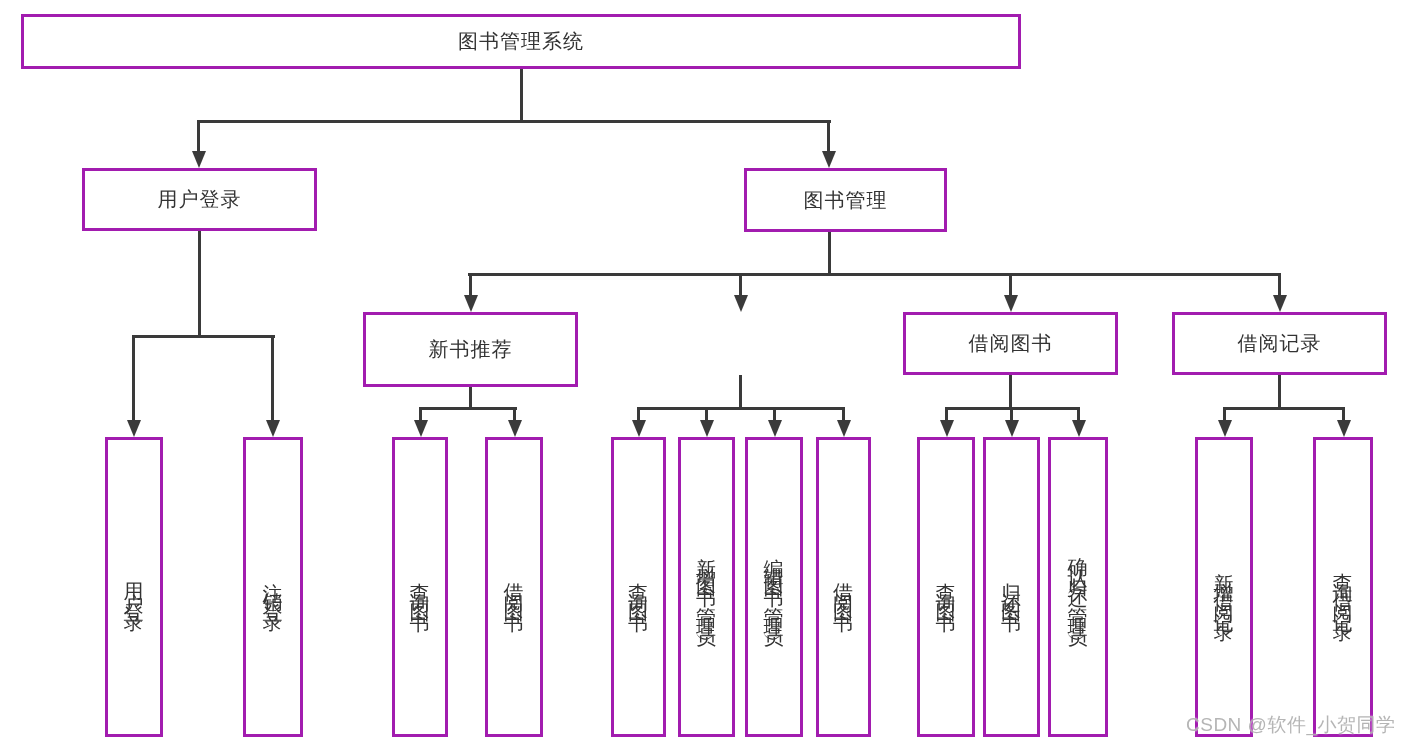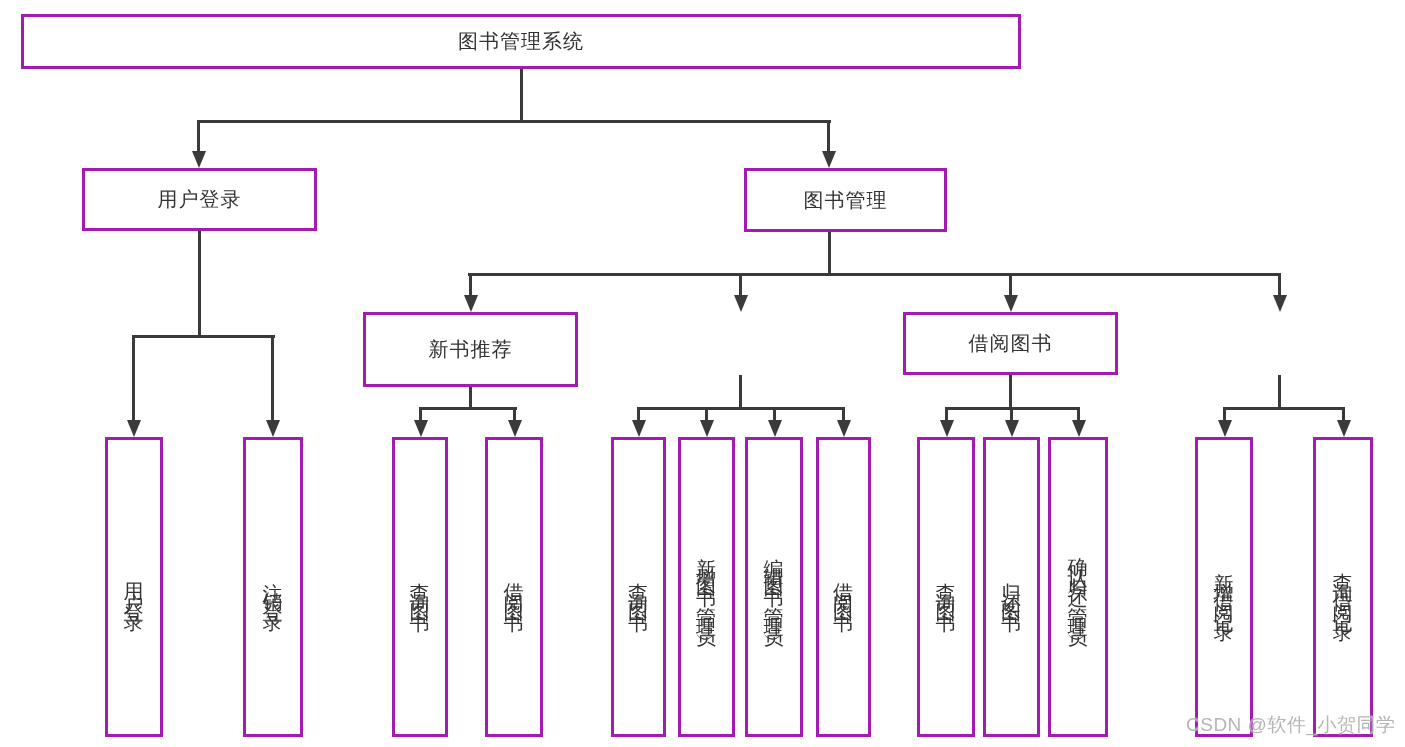--- a/index.html
+++ b/index.html
@@ -95,20 +95,23 @@
   <div class="box" style="left:712px; top:168px; width:203px; height:64px;margin-left:32px;">
       <span>图书管理</span>
     </div>
 
   <div class="box" style="left:363px; top:312px; width:215px; height:75px;">
       <span>新书推荐</span>
     </div>
   <div class="box" style="left:903px; top:312px; width:215px; height:63px;">
       <span>借阅图书</span>
     </div>
+  <div class="box" style="left:1172px; top:312px; width:215px; height:63px;">
+      <span>借阅记录</span>
+    </div>
 
   <div class="box vbox" style="left:105px; top:437px; width:58px; height:300px;">
       <span>用户登录</span>
     </div>
   <div class="box vbox" style="left:243px; top:437px; width:60px; height:300px;">
       <span>注销登录</span>
     </div>
 
   <div class="box vbox" style="left:392px; top:437px; width:56px; height:300px;">
       <span>查询图书</span>

